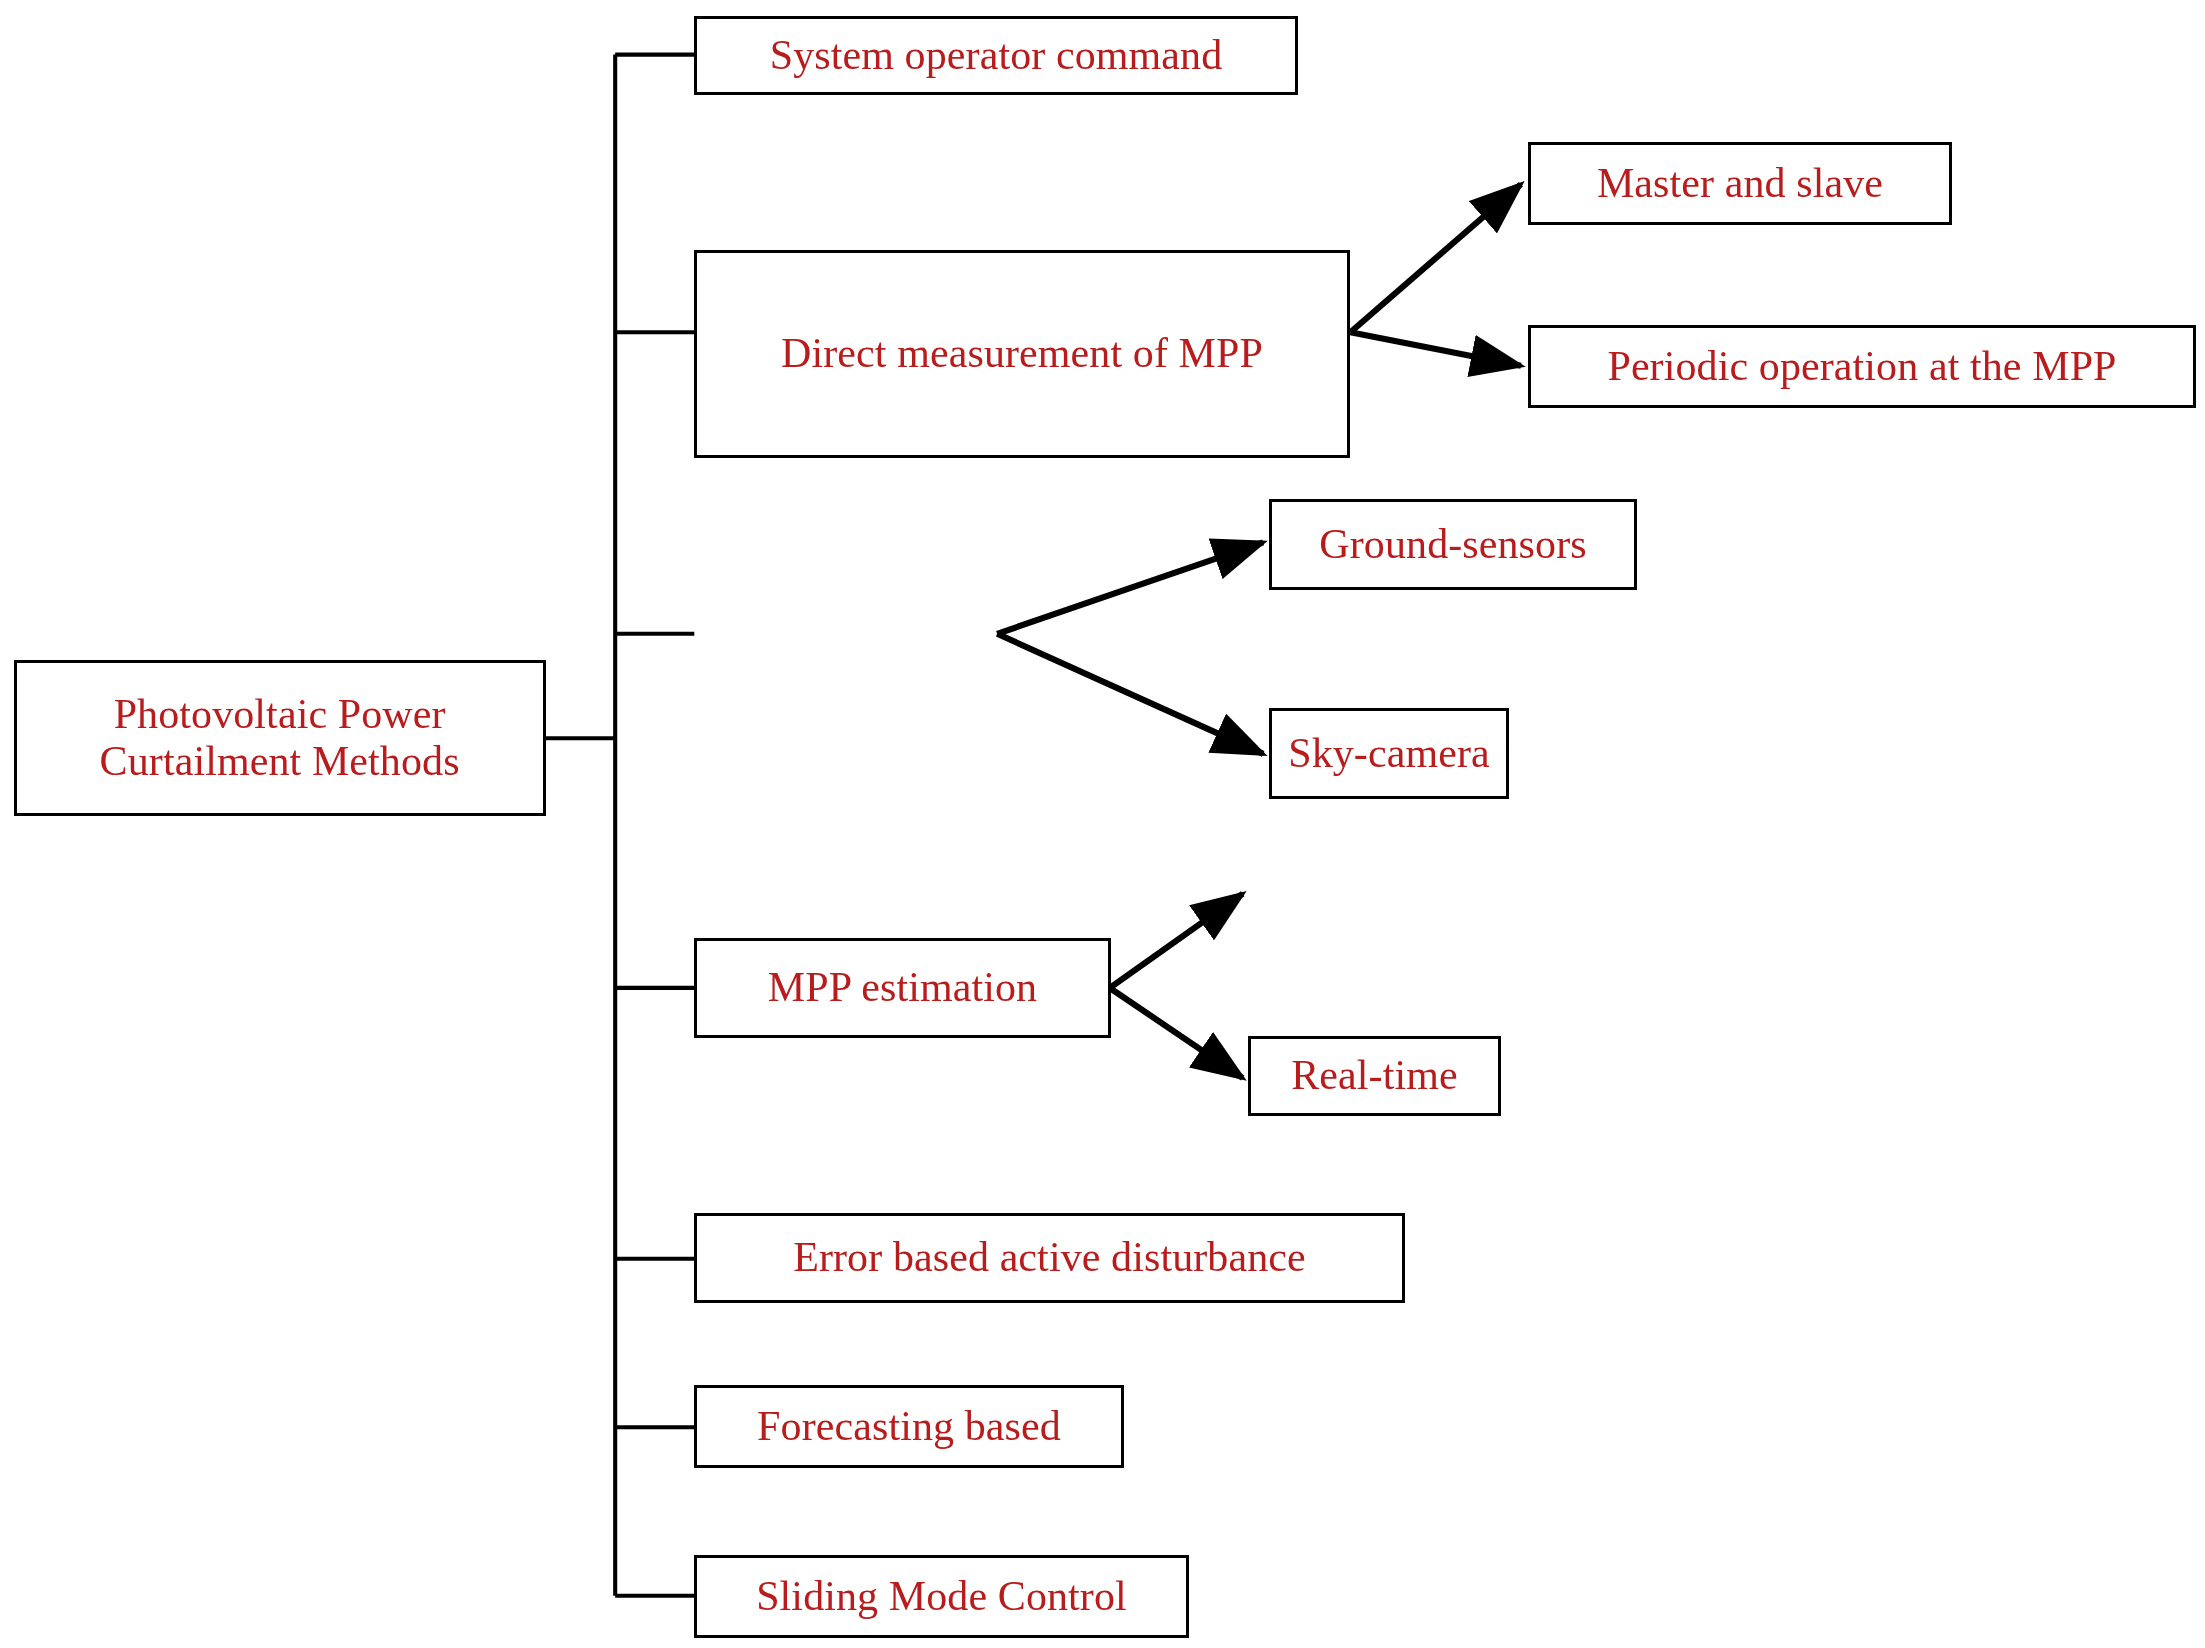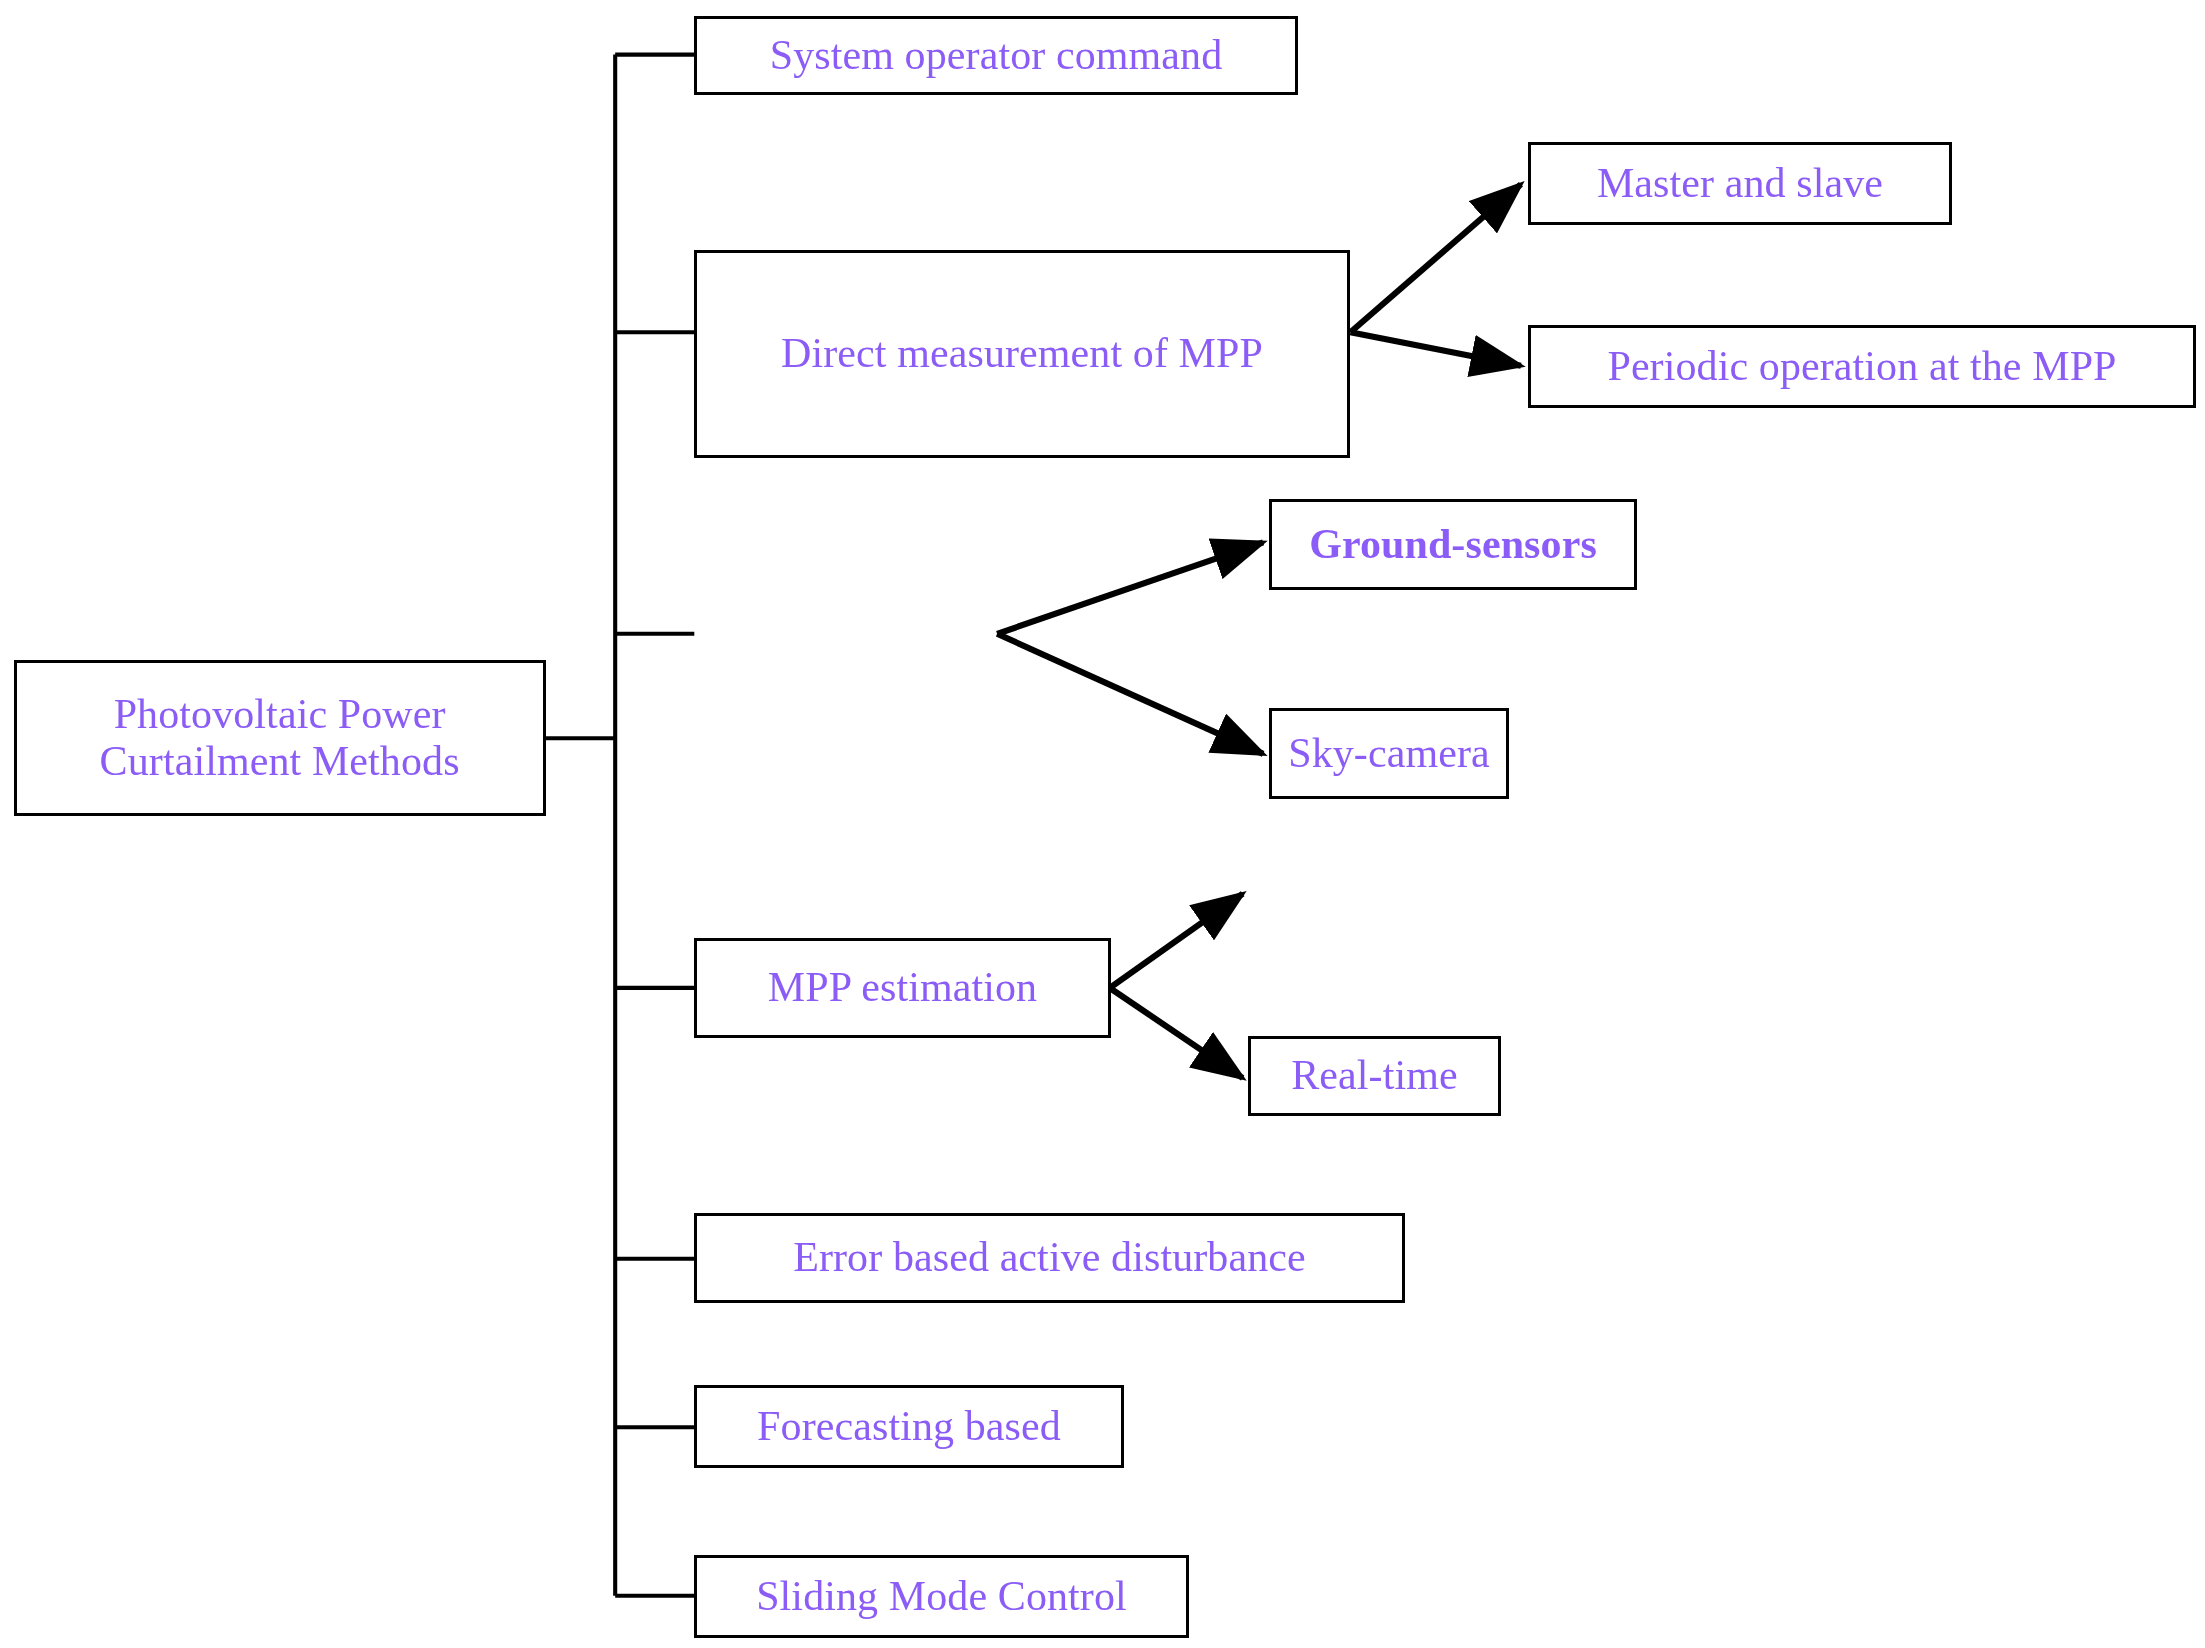--- a/index.html
+++ b/index.html
@@ -13,21 +13,21 @@
     height: 1649px;
     background: #ffffff;
     font-family: "Liberation Serif", "DejaVu Serif", serif;
     overflow: hidden;
   }
   .node {
     position: absolute;
     box-sizing: border-box;
     border: 3.4px solid #000000;
     background: #ffffff;
-    color: #8b5cf6;
+    color: #b91c1c;
     display: flex;
     align-items: center;
     justify-content: center;
     line-height: 1.12;
     text-align: center;
     white-space: pre-line;
     letter-spacing: 0.1px;
   }
   .node-label {
     display: block;
@@ -108,21 +108,21 @@
   </div>
 
   <div class="node" style="left:1528px; top:325px; width:668px; height:83px; font-size:42px;">
     <span class="node-label">Periodic operation at the MPP</span>
   </div>
 
   <div class="node" style="left:1528px; top:142px; width:424px; height:83px; font-size:42px;">
     <span class="node-label">Master and slave</span>
   </div>
 
-  <div class="node" style="left:1269px; top:499px; width:368px; height:91px; font-size:42px;font-weight:bold;">
+  <div class="node" style="left:1269px; top:499px; width:368px; height:91px; font-size:42px;">
     <span class="node-label">Ground-sensors</span>
   </div>
 
   <div class="node" style="left:1269px; top:708px; width:240px; height:91px; font-size:42px;">
     <span class="node-label">Sky-camera</span>
   </div>
 
 
   <div class="node" style="left:1248px; top:1036px; width:253px; height:80px; font-size:42px;">
     <span class="node-label">Real-time</span>

